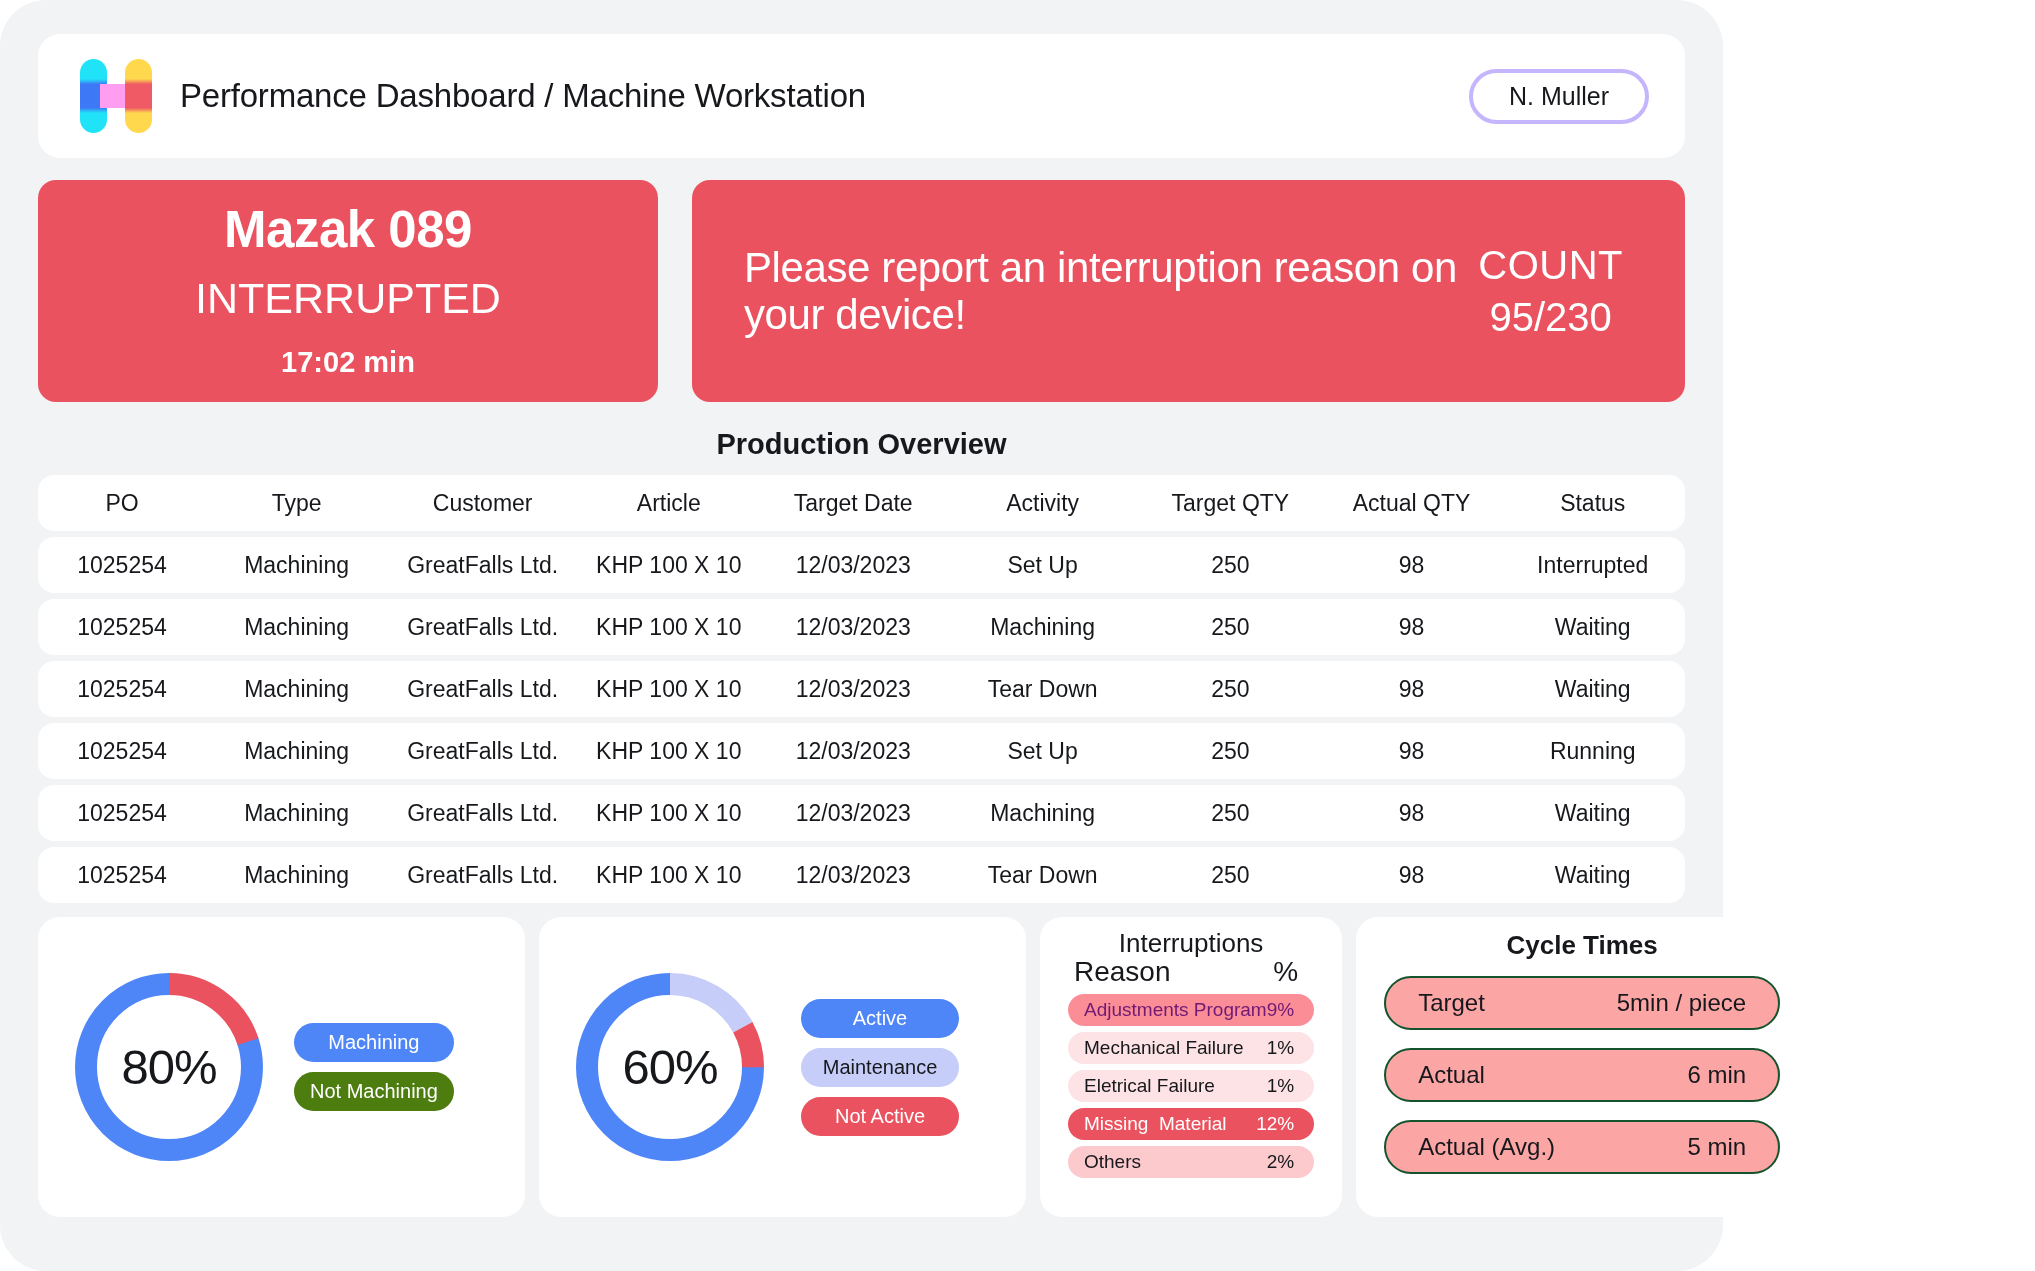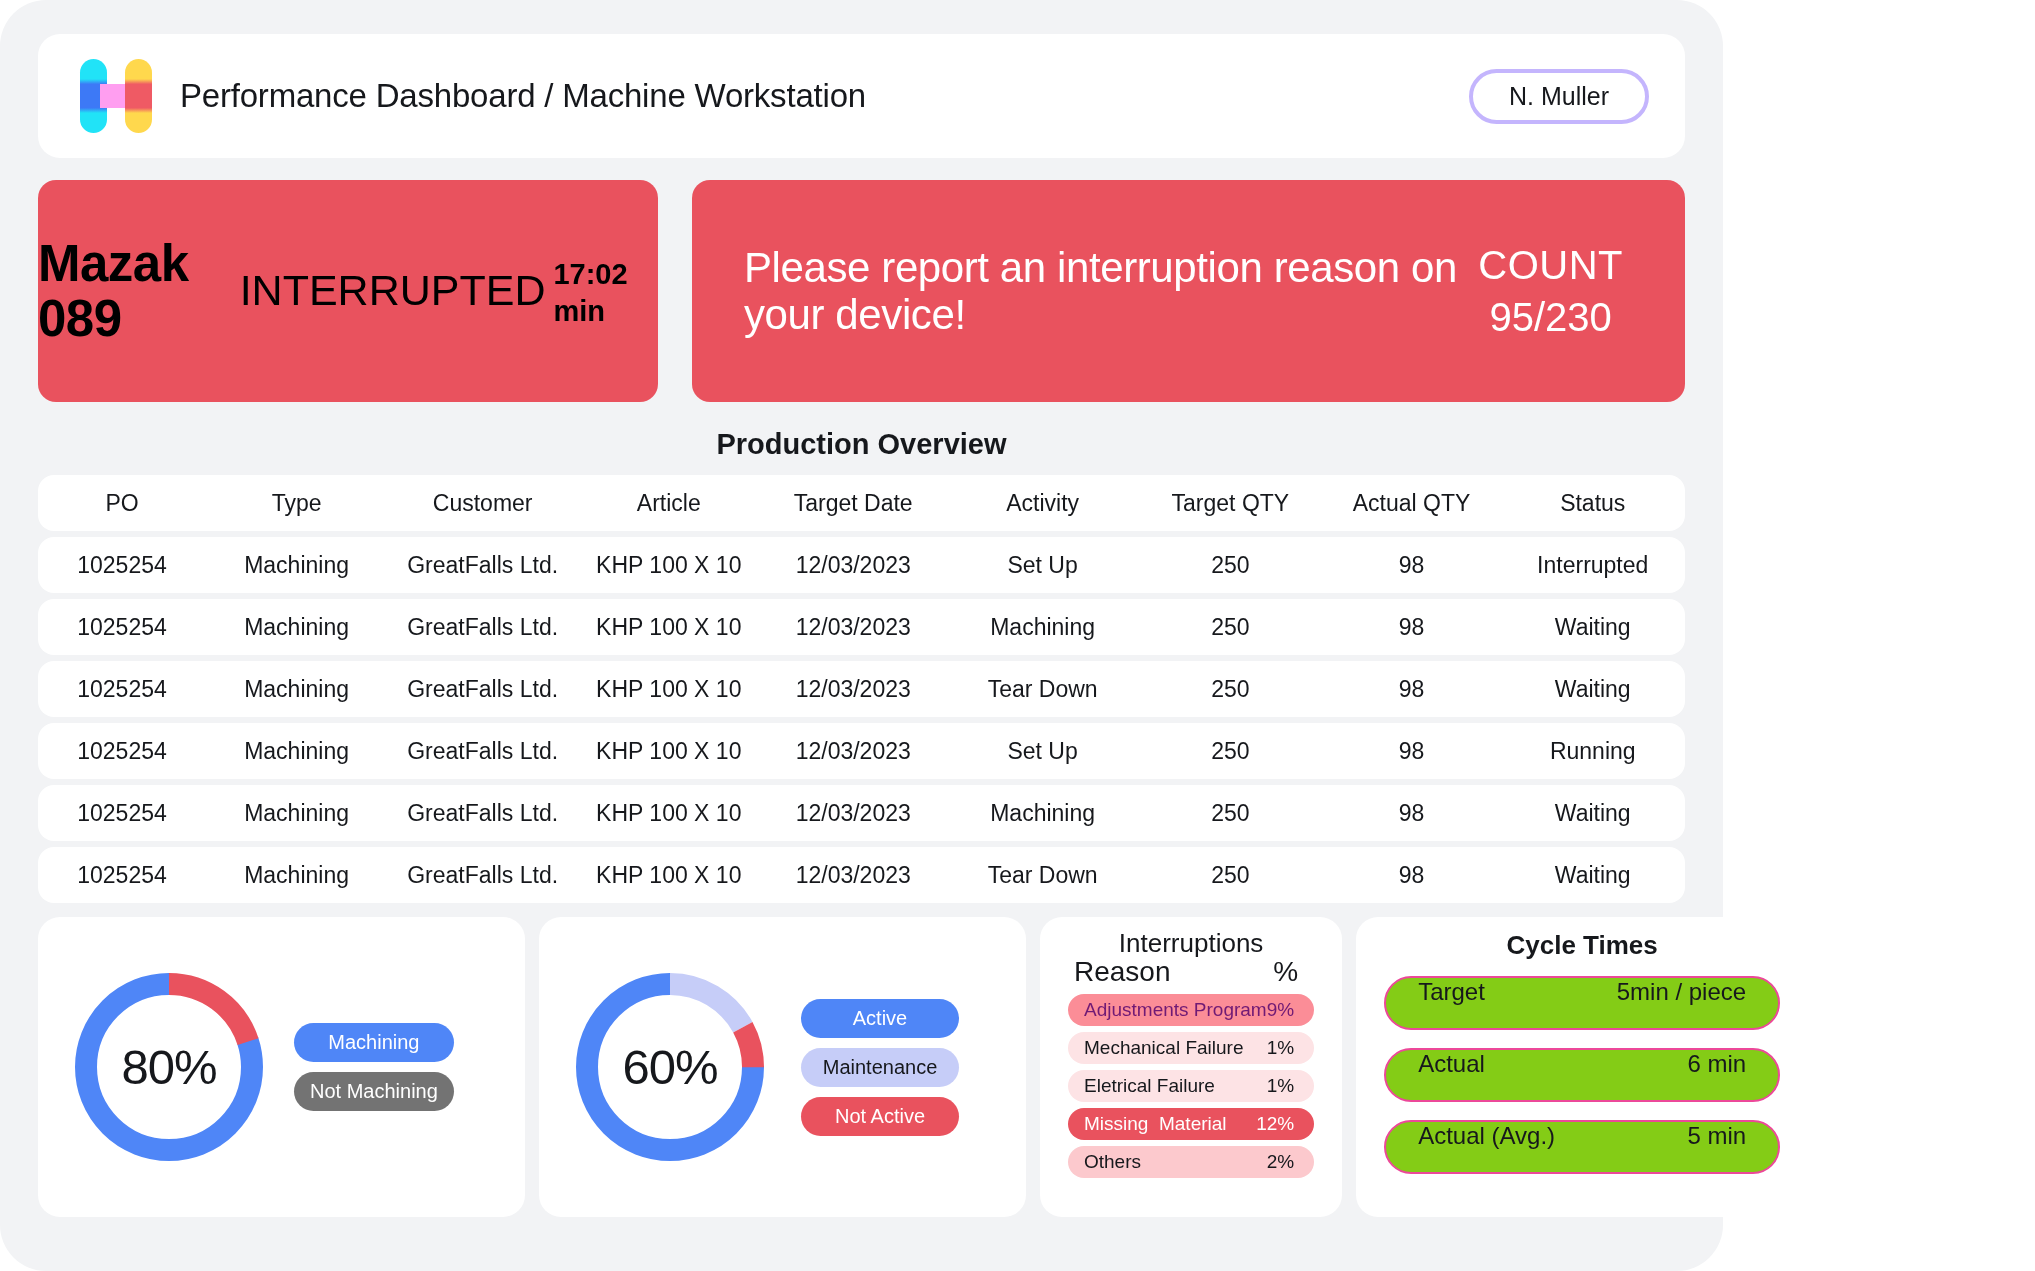--- a/index.html
+++ b/index.html
@@ -81,26 +81,26 @@
     margin-top: 22px;
     display: flex;
     gap: 34px;
     height: 222px;
   }
   .machine-card {
     width: 620px;
     flex: 0 0 620px;
     background: #e9525e;
     border-radius: 18px;
-    color: #000000;
-    display: flex;
-    flex-direction: row;
+    color: #ffffff;
+    display: flex;
+    flex-direction: column;
     align-items: center;
     justify-content: center;
-    gap: 8px;
+    gap: 18px;
   }
   .machine-name   { font-size: 51px; font-weight: bold; letter-spacing: -0.5px; line-height: 1.08; }
   .machine-state  { font-size: 43px; font-weight: 300; line-height: 1.1; }
   .machine-time   { font-size: 29px; font-weight: bold; line-height: 1.25; margin-top: 3px; }
 
   .report-card {
     flex: 1 1 auto;
     background: #e9525e;
     border-radius: 18px;
     color: #ffffff;
@@ -228,27 +228,28 @@
     align-items: center;
     padding: 0 20px 0 16px;
     font-size: 19px;
   }
   .intr-row .r-name { flex: 1 1 auto; white-space: pre; }
   .intr-row .r-pct  { }
 
   .cycle-list { display: flex; flex-direction: column; gap: 18px; margin-top: 16px; }
   .cycle-row {
     height: 54px;
-    border: 2px solid #ec4899;
+    border: 2px solid #14532d;
     border-radius: 28px;
     display: flex;
+    align-items: center;
     padding: 0 32px;
     font-size: 24px;
     color: #16181c;
-    background: #84cc16;
+    background: #fca5a5;
   }
   .cycle-row .cy-label { flex: 1 1 auto; }
 </style>
 </head>
 <body>
 
 <div id="app">
 
   <div class="header">
     <div class="logo">
@@ -371,21 +372,21 @@
     <div class="panel donut">
       <div class="donut-wrap">
         <svg width="194" height="194" viewBox="0 0 194 194">
           <circle id="d1s0" cx="97" cy="97" r="83" fill="none" stroke-width="22" stroke-linecap="butt" stroke="#4f86f7" stroke-dasharray="417.2035043967246 104.3008760991811" transform="scale(1,-1) translate(0,-194)"></circle>
           <circle id="d1s1" cx="97" cy="97" r="83" fill="none" stroke-width="22" stroke-linecap="butt" stroke="#e9525e" stroke-dasharray="104.30087609918115 417.20350439672455"></circle>
         </svg>
         <div class="donut-center">80%</div>
       </div>
       <div class="legend">
         <div class="pill" id="d1l0" style="background: rgb(79, 134, 247); color: rgb(255, 255, 255);">Machining</div>
-        <div class="pill" id="d1l1" style="background: #737373; color: rgb(255, 255, 255);">Not Machining</div>
+        <div class="pill" id="d1l1" style="background: #4d7c0f; color: rgb(255, 255, 255);">Not Machining</div>
       </div>
     </div>
 
     <div class="panel donut second">
       <div class="donut-wrap">
         <svg width="194" height="194" viewBox="0 0 194 194">
           <circle id="d2s0" cx="97" cy="97" r="83" fill="none" stroke-width="22" stroke-linecap="butt" stroke="#4f86f7" stroke-dasharray="391.1282853719293 130.37609512397643" transform="scale(1,-1) translate(0,-194)"></circle>
           <circle id="d2s1" cx="97" cy="97" r="83" fill="none" stroke-width="22" stroke-linecap="butt" stroke="#c6cdf8" stroke-dasharray="88.65574468430397 432.84863581160175"></circle>
           <circle id="d2s2" cx="97" cy="97" r="83" fill="none" stroke-width="22" stroke-linecap="butt" stroke="#e9525e" stroke-dasharray="41.72035043967246 479.78403005623323" stroke-dashoffset="-88.65574468430397"></circle>
         </svg>

